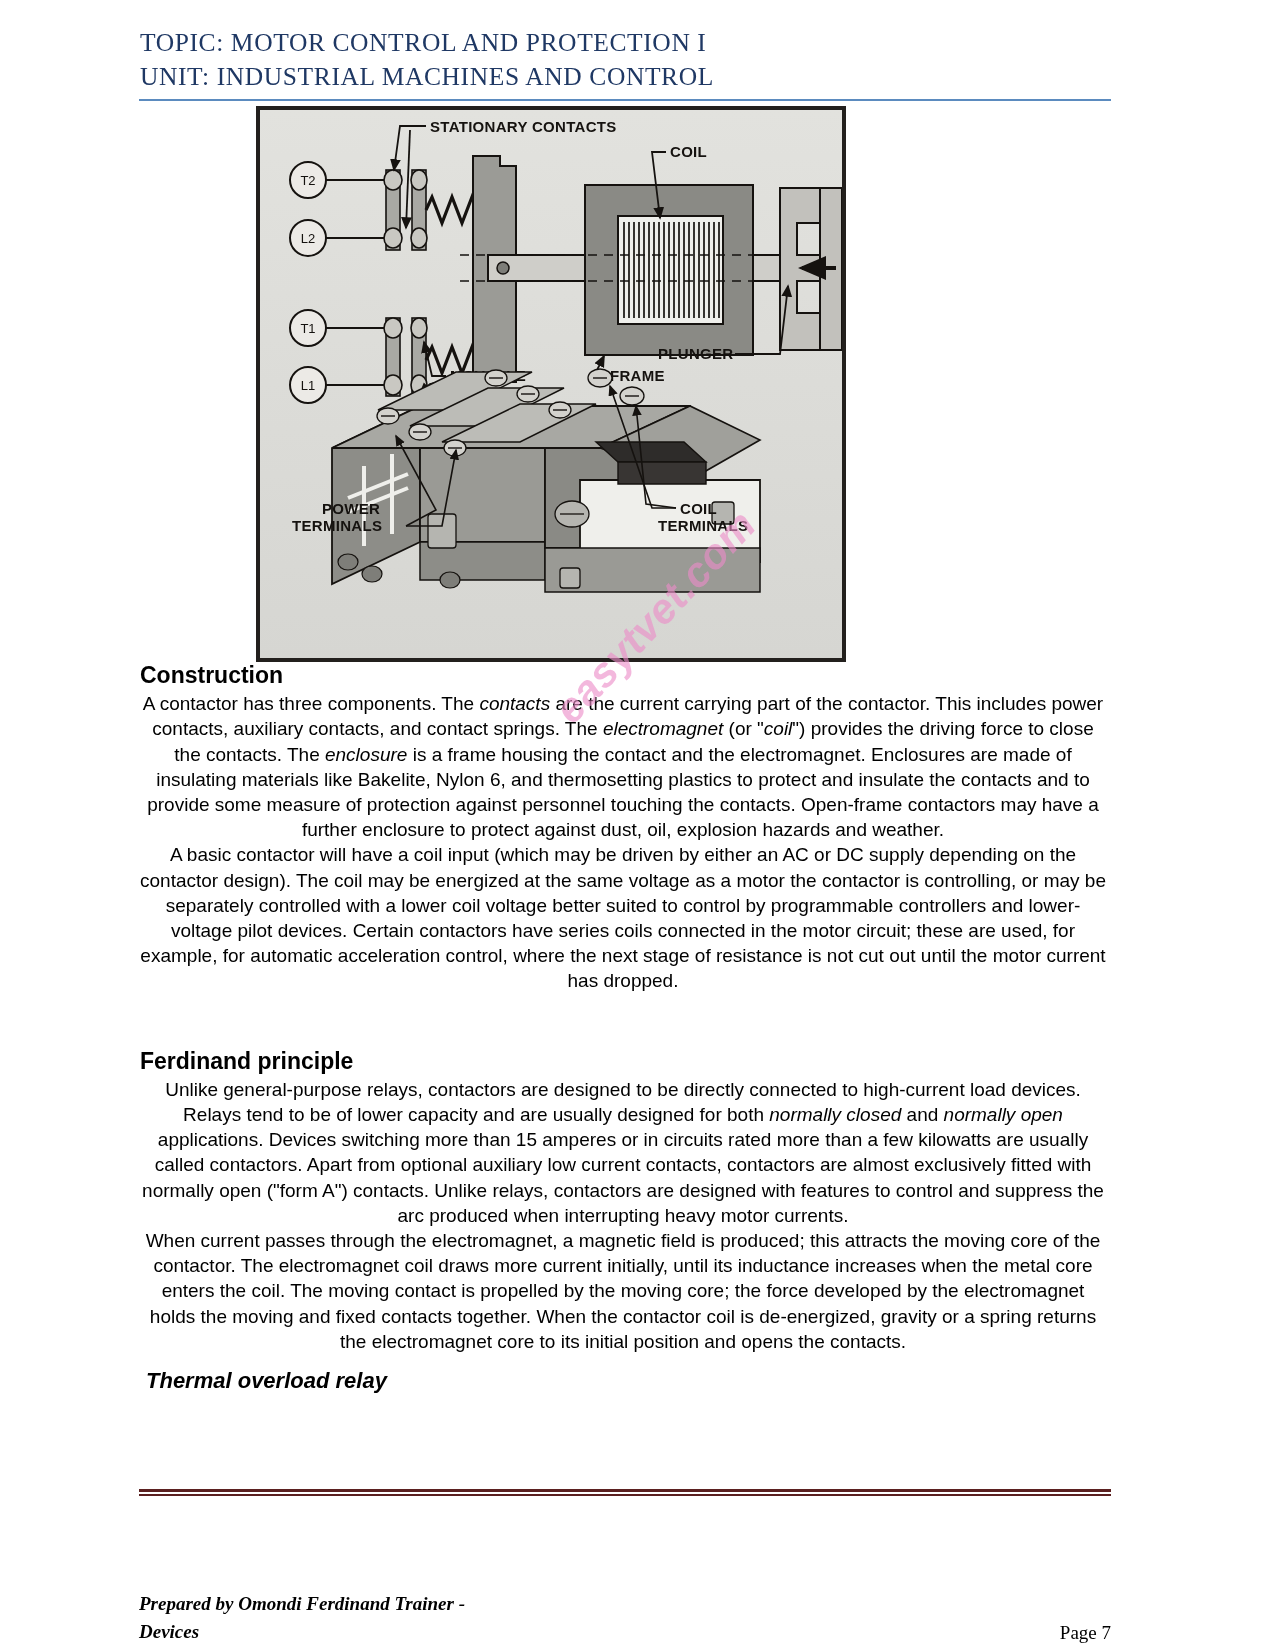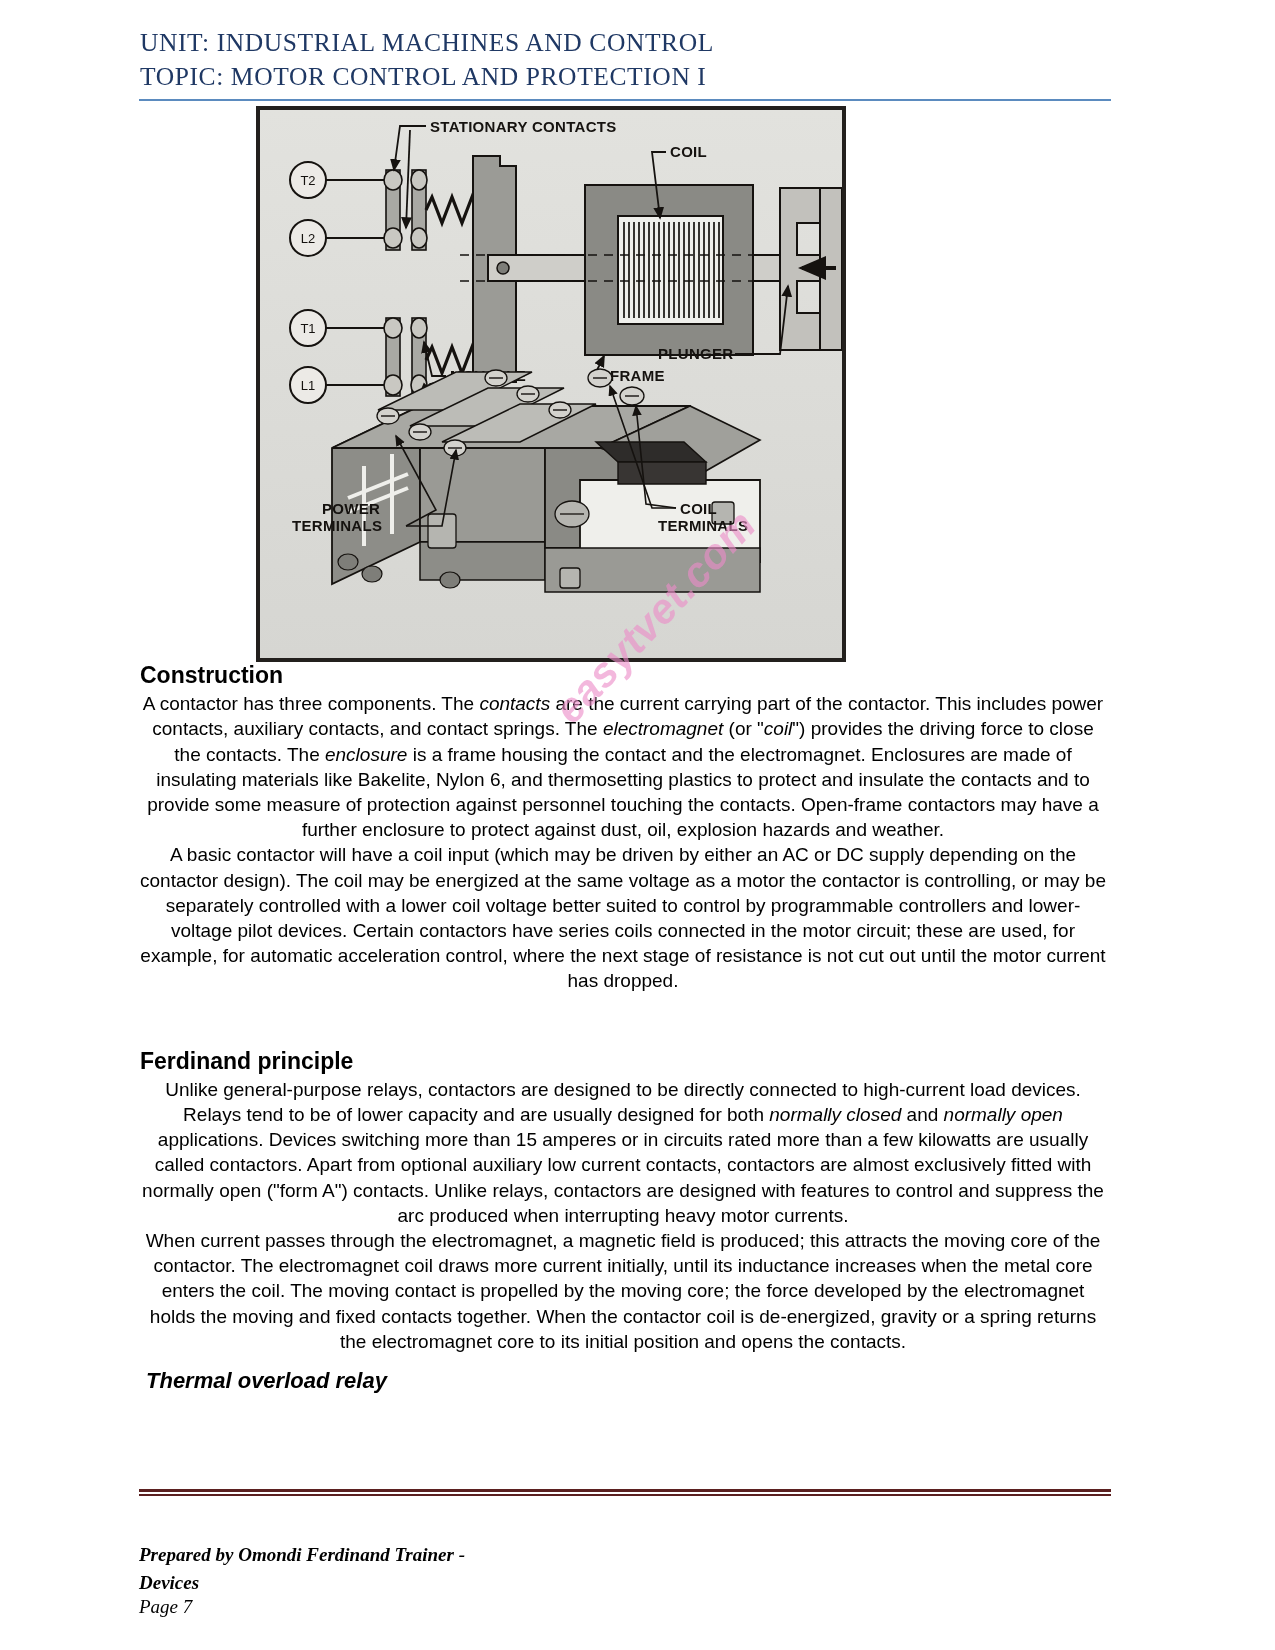--- a/index.html
+++ b/index.html
@@ -127,41 +127,40 @@
     position: absolute;
     left: 139px;
     top: 1494px;
     width: 972px;
     height: 2px;
     background: #5b2020;
   }
   .footer {
     position: absolute;
     left: 139px;
-    top: 1541px;
+    top: 1590px;
     width: 972px;
     display: flex;
-    justify-content: flex-end;
+    justify-content: space-between;
     align-items: flex-start;
-    flex-direction: column;
   }
   .footer-left {
     font-family: "Liberation Serif", serif;
     font-style: italic;
     font-weight: bold;
     font-size: 19px;
     color: #000;
     line-height: 1.45;
     max-width: 520px;
   }
   .footer-right {
     font-family: "Liberation Serif", serif;
-    font-style: italic;
     font-size: 19px;
     color: #000;
+    margin-top: 32px;
   }
 
   
   .lbl {
     font-family: "Liberation Sans", sans-serif;
     font-size: 15px;
     font-weight: bold;
     fill: #15120f;
     letter-spacing: 0.3px;
   }
@@ -171,22 +170,22 @@
     font-weight: normal;
     fill: #15120f;
   }
 </style>
 </head>
 <body>
 
 <div class="page">
 
   <div class="header">
+    <div class="header-line">TOPIC: MOTOR CONTROL AND PROTECTION I</div>
     <div class="header-line">UNIT: INDUSTRIAL MACHINES AND CONTROL</div>
-    <div class="header-line">TOPIC: MOTOR CONTROL AND PROTECTION I</div>
   </div>
   <div class="header-rule"></div>
 
   <div class="figure">
     <div class="fig-inner"></div>
     <svg class="fig-svg" width="582" height="548" viewBox="0 0 582 548">
       <defs>
         <marker id="ah" markerWidth="7" markerHeight="7" refX="6" refY="3" orient="auto">
           <path d="M0,0 L7,3 L0,6 z" fill="#15120f"></path>
         </marker>

